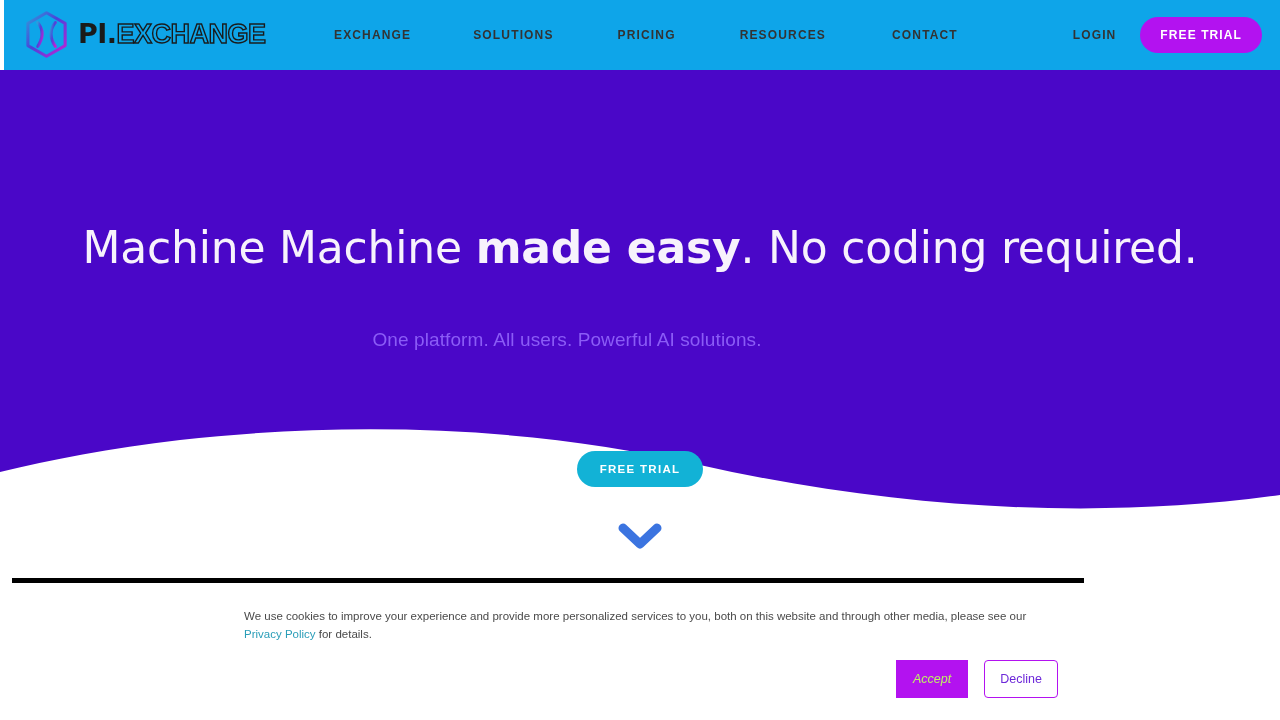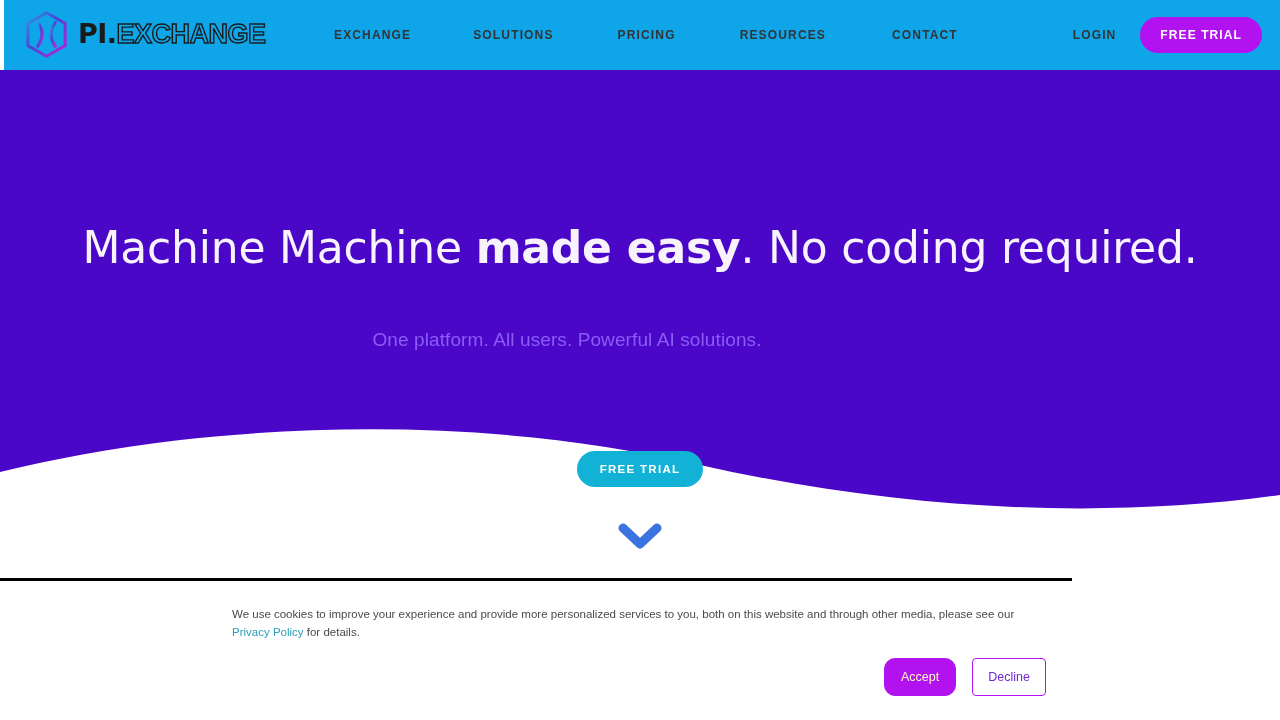--- a/index.html
+++ b/index.html
@@ -221,26 +221,26 @@
     text-align: center;
     z-index: 10;
     cursor: pointer;
   }
 
   .scroll-chevron svg { display: inline-block; }
 
   
   .cookie-banner {
     position: absolute;
-    left: 0;
+    left: 12px;
     top: 578px;
     width: 1072px;
     height: 142px;
     background: #ffffff;
-    border-top: 3px solid #000000;
+    border-top: 5px solid #000000;
     z-index: 40;
   }
 
   .cookie-text {
     position: absolute;
     left: 232px;
     top: 24px;
     width: 812px;
     font-family: "Liberation Sans", sans-serif;
     font-size: 11.5px;
@@ -257,28 +257,29 @@
   .cookie-actions {
     position: absolute;
     left: 884px;
     top: 77px;
     display: flex;
     gap: 16px;
   }
 
   .btn-accept {
     background: #b312f0;
-    color: #fef9c3;
+    color: #bef264;
     border: 1px solid #b312f0;
-    border-radius: 11px;
+    border-radius: 0;
     width: 72px;
     height: 38px;
     font-family: "Liberation Sans", sans-serif;
     font-size: 12.5px;
     cursor: pointer;
+    font-style: italic;
   }
 
   .btn-decline {
     background: #ffffff;
     color: #6d28d9;
     border: 1px solid #b312f0;
     border-radius: 4px;
     width: 74px;
     height: 38px;
     font-family: "Liberation Sans", sans-serif;

